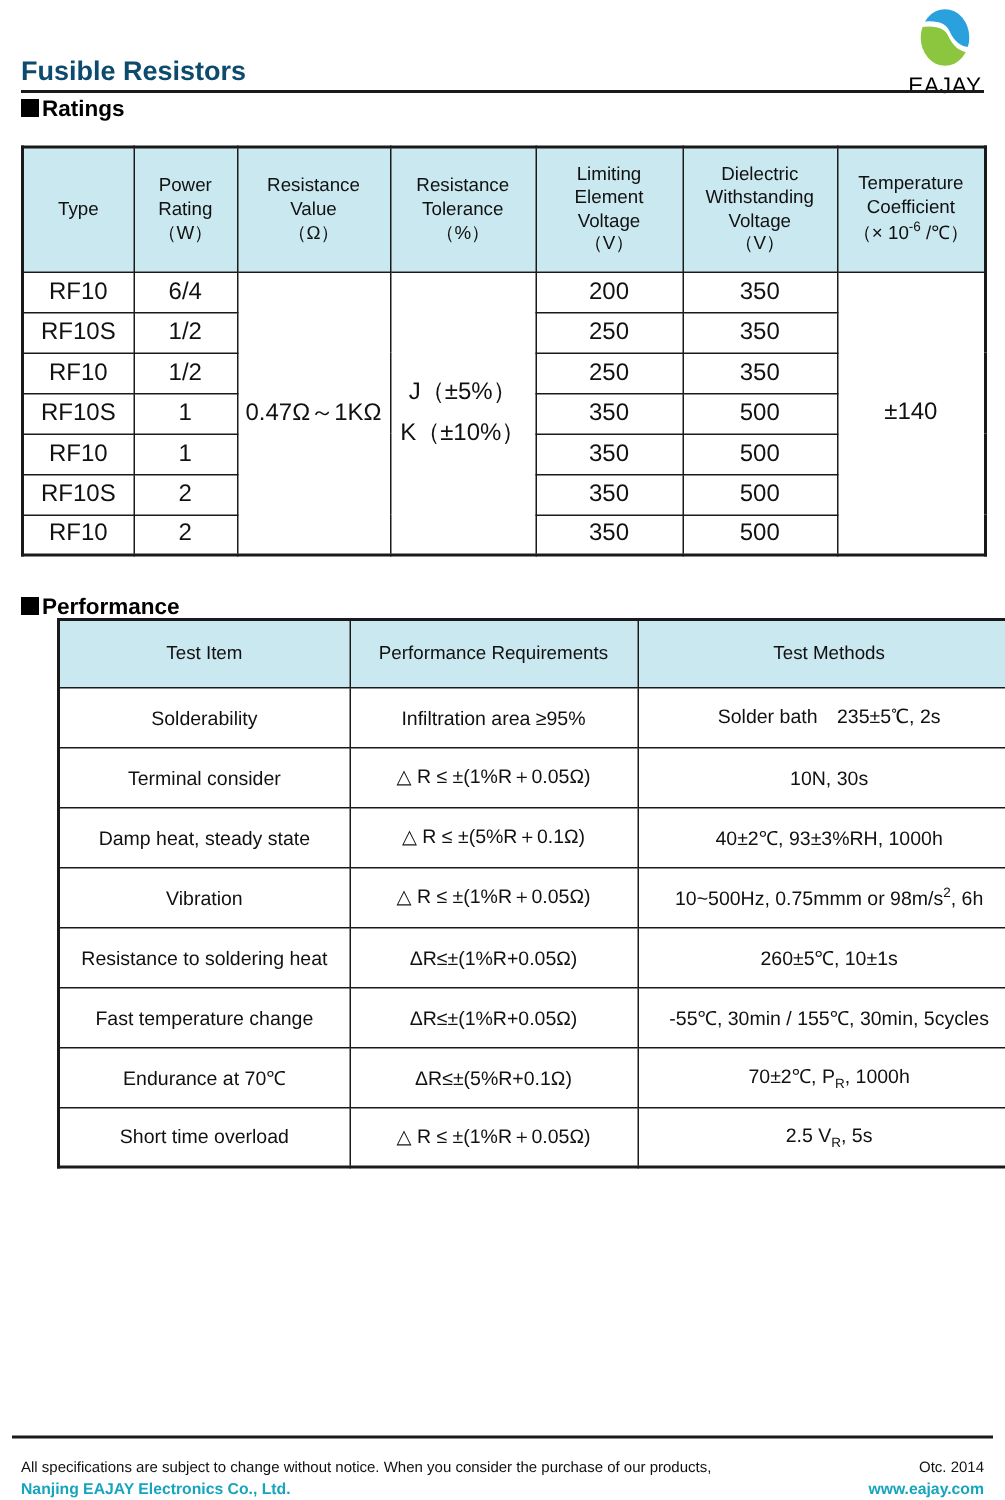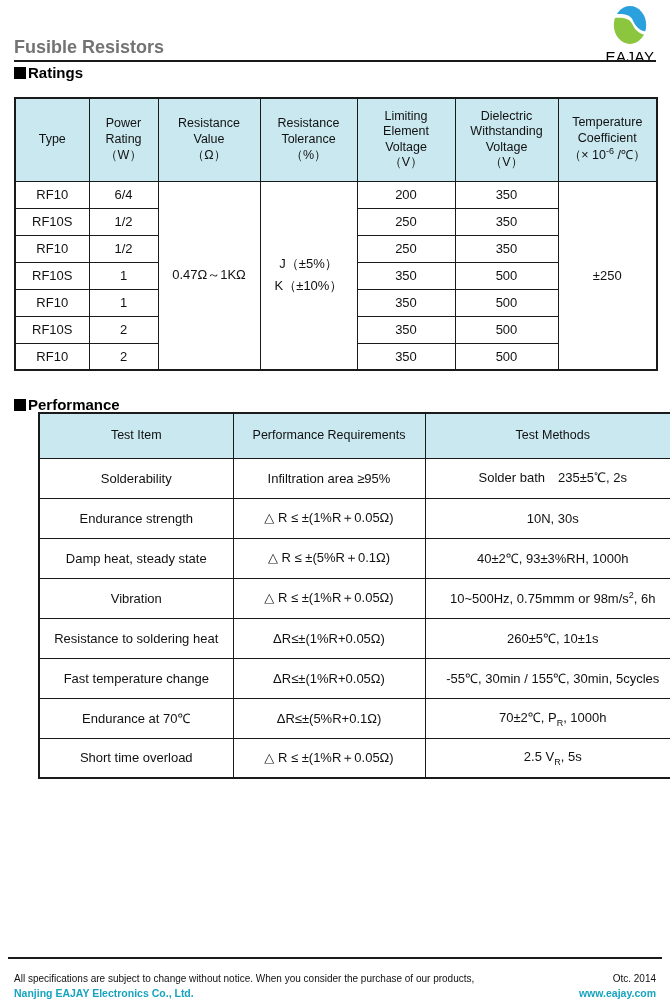--- a/index.html
+++ b/index.html
@@ -5,21 +5,21 @@
   * { margin:0; padding:0; box-sizing:border-box; }
   html,body { background:#fff; }
   body {
     width:670px; height:1000px; position:relative;
     font-family:"Liberation Sans", sans-serif; color:#111;
     overflow:hidden;
   }
   
   .page-title {
     position:absolute; top:37px; left:14px;
-    font-size:18px; font-weight:bold; color:#737373;text-align:right;
+    font-size:18px; font-weight:bold; color:#0c4a6e;text-align:right;
   }
   .logo-wrap {
     position:absolute; top:5px; right:13px; width:54px;
     display:flex; flex-direction:column; align-items:center;
   }
   .logo-text {
     font-size:15px; color:#000000; letter-spacing:0.5px; margin-top:-1px;
   }
   .title-rule {
     position:absolute; top:60px; left:14px; width:642px;
@@ -41,21 +41,21 @@
   th, td {
     border:1px solid #1a1a1a; text-align:center; vertical-align:middle;
     padding:1px 2px;
   }
   thead th {
     background:#c9e8ef; font-weight:normal; font-size:12.5px; line-height:1.25;
   }
   .ratings-table { position:absolute; top:97px; left:14px; width:642px; }
   .ratings-table thead tr { height:83px; }
   .ratings-table tbody tr { height:27px; }
-  .ratings-table tbody td { font-size:13px; }
+  .ratings-table tbody td { font-size:16px; }
   .ratings-table .tol-cell { line-height:1.7; }
 
   .performance-table { position:absolute; top:412px; left:14px; width:642px;margin-left:24px; }
   .performance-table thead tr { height:45px; }
   .performance-table tbody tr { height:40px; }
   .performance-table tbody td { font-size:13px; }
 
   sup, sub { font-size:9px; }
 
   
@@ -118,21 +118,21 @@
       </tr>
     </thead>
     <tbody>
       <tr>
         <td>RF10</td>
         <td>6/4</td>
         <td rowspan="7">0.47Ω～1KΩ</td>
         <td class="tol-cell" rowspan="7">J（±5%）<br>K（±10%）</td>
         <td>200</td>
         <td>350</td>
-        <td rowspan="7">±250</td>
+        <td rowspan="7">±140</td>
       </tr>
       <tr>
         <td>RF10S</td>
         <td>1/2</td>
         <td>250</td>
         <td>350</td>
       </tr>
       <tr>
         <td>RF10</td>
         <td>1/2</td>
@@ -183,21 +183,21 @@
         <th>Test Methods</th>
       </tr>
     </thead>
     <tbody>
       <tr>
         <td>Solderability</td>
         <td>Infiltration area ≥95%</td>
         <td>Solder bath　235±5℃, 2s</td>
       </tr>
       <tr>
-        <td>Endurance strength</td>
+        <td>Terminal consider</td>
         <td>△ R ≤ ±(1%R＋0.05Ω)</td>
         <td>10N, 30s</td>
       </tr>
       <tr>
         <td>Damp heat, steady state</td>
         <td>△ R ≤ ±(5%R＋0.1Ω)</td>
         <td>40±2℃, 93±3%RH, 1000h</td>
       </tr>
       <tr>
         <td>Vibration</td>

